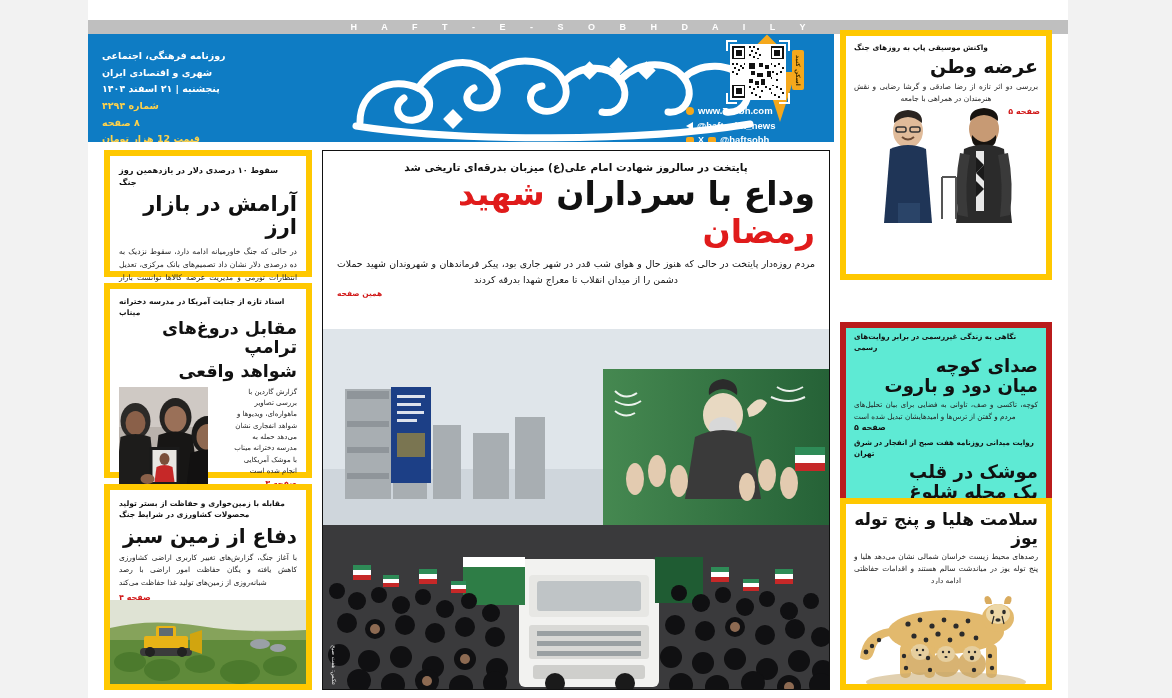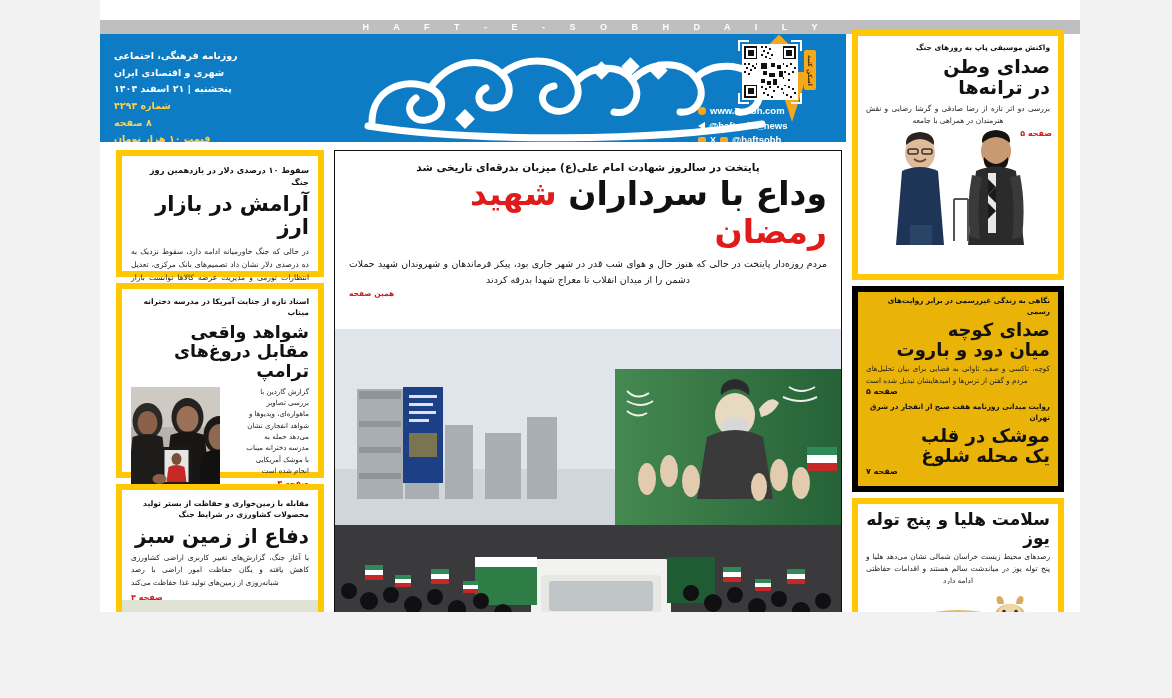--- a/index.html
+++ b/index.html
@@ -3,21 +3,21 @@
 <meta charset="utf-8">
 <title>Haft-e Sobh Daily — Front Page</title>
 <style>
   html,body{margin:0;padding:0;}
   body{
     width:1172px;height:698px;overflow:hidden;
     background:#f2f2f2;
     font-family:"DejaVu Sans","Liberation Sans",sans-serif;
   }
   .page{
-    position:absolute;left:100px;top:0;width:980px;height:612px;
+    position:absolute;left:88px;top:0;width:980px;height:698px;
     background:#ffffff;overflow:hidden;
   }
   .left-gutter{position:absolute;left:0;top:0;width:96px;height:698px;background:#f2f2f2;}
   .right-gutter{position:absolute;left:1076px;top:0;width:96px;height:698px;background:#f2f2f2;}
 
   
   .latin-strip{
     position:absolute;left:0;top:20px;width:980px;height:14px;
     background:#bfbfbf;color:#ffffff;
     direction:ltr;
@@ -69,23 +69,23 @@
     font-family:"Liberation Sans",sans-serif;
   }
   .contact-lines .row{display:flex;align-items:center;gap:4px;}
   .dot-ico{width:8px;height:8px;border-radius:50%;background:#f5a81c;flex:none;}
   .tri-ico{width:0;height:0;border-top:4px solid transparent;border-bottom:4px solid transparent;border-right:7px solid #ffffff;flex:none;}
   .sq-ico{width:8px;height:8px;border-radius:2px;background:#f5a81c;flex:none;}
   .x-ico{font-size:9px;color:#fff;font-weight:bold;flex:none;}
 
   
   .ybox{position:absolute;background:#ffffff;border:6px solid #ffc800;box-sizing:border-box;}
-  .yfill{position:absolute;background:#eab308;border:6px solid #000000;box-sizing:border-box;}
-
-  .kicker{font-size:8.2px;font-weight:bold;color:#111;line-height:1.5;text-align:right;}
+  .yfill{position:absolute;background:#5eead4;border:6px solid #b91c1c;box-sizing:border-box;margin-top:36px;}
+
+  .kicker{font-size:8.2px;font-weight:bold;color:#111;line-height:1.5;text-align:left;}
   .hl{font-weight:bold;color:#111;text-align:right;line-height:1.12;}
   .deck{font-size:8.2px;color:#222;line-height:1.62;text-align:justify;text-align-last:left;}
   .pageref{font-size:8px;font-weight:bold;color:#d11a1a;text-align:left;}
   .box-arz{position:absolute;left:16px;top:150px;width:208px;height:127px;}
   .box-shavahed{position:absolute;left:16px;top:283px;width:208px;height:195px;}
   .box-zamin{position:absolute;left:16px;top:484px;width:208px;height:206px;}
 
   .pad{padding:8px 9px 6px 9px;}
 
   
@@ -149,21 +149,21 @@
         </g>
       </svg>
     </div>
 
     <div class="masthead-info">
       <div>روزنامه فرهنگی، اجتماعی</div>
       <div>شهری و اقتصادی ایران</div>
       <div>پنجشنبه | ۲۱ اسفند ۱۴۰۴</div>
       <div class="mi-sub">شماره ۴۲۹۴</div>
       <div class="mi-sub">۸ صفحه</div>
-      <div class="mi-sub">قیمت ۱۰ هزار تومان</div>
+      <div class="mi-sub">قیمت 12 هزار تومان</div>
     </div>
 
     <div class="qr-block">
       <div class="qr-frame">
         <div class="corner c1"></div>
           <div class="corner c2"></div>
         <div class="corner c3"></div>
           <div class="corner c4"></div>
         <div class="qr-img">
           <svg width="56" height="56" viewBox="0 0 29 29" shape-rendering="crispEdges">
@@ -260,22 +260,22 @@
       <div class="kicker">سقوط ۱۰ درصدی دلار در یازدهمین روز جنگ</div>
       <div class="hl" style="font-size:21px;margin:4px 0 5px 0;">آرامش در بازار ارز</div>
       <div class="deck" style="font-size:7.6px;line-height:1.72;">در حالی که جنگ خاورمیانه ادامه دارد، سقوط نزدیک به ده درصدی دلار نشان داد تصمیم‌های بانک مرکزی، تعدیل انتظارات تورمی و مدیریت عرضه کالاها توانست بازار ارز را موقتاً آرام کند</div>
       <div class="pageref" style="margin-top:4px;">صفحه ۲</div>
     </div>
   </div>
 
   <div class="ybox box-shavahed">
     <div style="padding:7px 9px 0 9px;">
       <div class="kicker" style="font-size:7.6px;">اسناد تازه از جنایت آمریکا در مدرسه دخترانه میناب</div>
+      <div class="hl" style="font-size:17.5px;">مقابل دروغ‌های ترامپ</div>
       <div class="hl" style="font-size:17.5px;margin-top:4px;">شواهد واقعی</div>
-      <div class="hl" style="font-size:17.5px;">مقابل دروغ‌های ترامپ</div>
     </div>
     <div style="display:flex;padding:5px 9px 6px 9px;gap:23px;">
       <div style="flex:0 0 66px;">
         <div class="deck" style="font-size:7px;line-height:1.62;text-align:right;text-align-last:right;">گزارش گاردین با بررسی تصاویر ماهواره‌ای، ویدیوها و شواهد انفجاری نشان می‌دهد حمله به مدرسه دخترانه میناب با موشک آمریکایی انجام شده است</div>
         <div class="pageref" style="text-align:right;margin-top:2px;">صفحه ۳</div>
       </div>
       <div class="photo" style="flex:1;height:108px;">
         <svg viewBox="0 0 120 108" preserveAspectRatio="xMidYMid slice" width="100%" height="100%">
           <rect width="120" height="108" fill="#b9b2ac"></rect>
           <rect x="0" y="0" width="120" height="40" fill="#cfc9c4"></rect>
@@ -552,22 +552,21 @@
             <circle cx="104" cy="352" r="5"></circle>
         </g>
       </svg>
       <div class="credit">عکس: هفت صبح</div>
     </div>
   </div>
 
   <div class="ybox box-seda">
     <div style="padding:6px 8px 0 8px;">
       <div class="kicker" style="font-size:7.4px;">واکنش موسیقی پاپ به روزهای جنگ</div>
-      <div class="hl" style="font-size:19px;margin-top:3px;">صدای وطن</div>
-      <div class="hl" style="font-size:19px;">در ترانه‌ها</div>
+      <div class="hl" style="font-size:19px;margin-top:3px;">عرضه وطن</div>
       <div class="deck" style="font-size:7.4px;margin-top:4px;text-align-last:center;">بررسی دو اثر تازه از رضا صادقی و گرشا رضایی و نقش هنرمندان در همراهی با جامعه</div>
     </div>
     <div style="position:relative;height:116px;margin-top:2px;">
       <div class="pageref" style="position:absolute;right:6px;top:0;z-index:2;">صفحه ۵</div>
       <div class="photo" style="position:absolute;left:0;right:0;bottom:0;top:0;background:#ffffff;">
         <svg viewBox="0 0 200 116" preserveAspectRatio="xMidYMid slice" width="100%" height="100%">
           <rect width="200" height="116" fill="#ffffff"></rect>
 
           <g>
             <ellipse cx="62" cy="24" rx="15" ry="17" fill="#e0bb9a"></ellipse>

